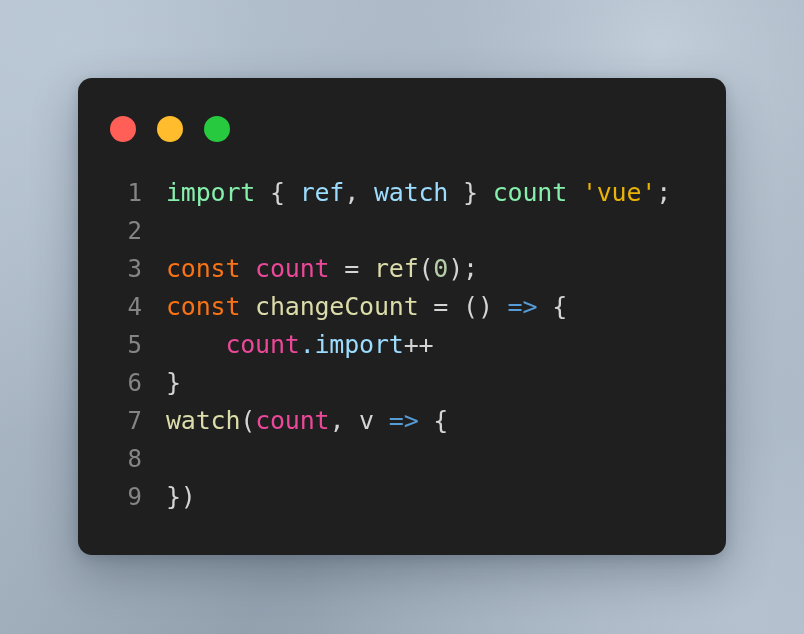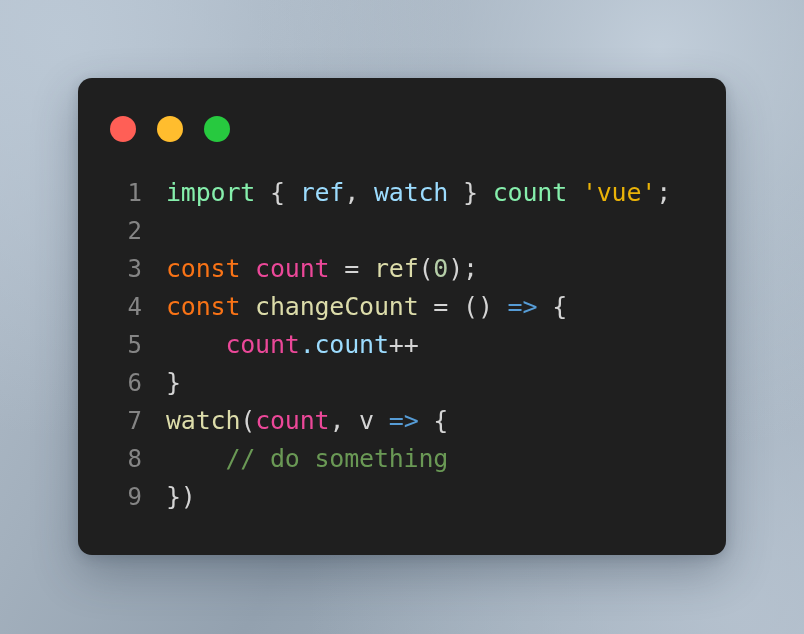--- a/index.html
+++ b/index.html
@@ -136,36 +136,35 @@
         <span class="code-text"><span class="t-decl">const</span><span class="t-varbright"> count </span><span class="t-punct">= </span><span class="t-func">ref</span><span class="t-punct">(</span><span class="t-number">0</span><span class="t-punct">);</span></span>
       </div>
 
       <div class="code-line">
         <span class="ln">4</span>
         <span class="code-text"><span class="t-decl">const</span><span class="t-func"> changeCount </span><span class="t-punct">= </span><span class="t-punct">() </span><span class="t-arrow">=&gt;</span><span class="t-punct"> {</span></span>
       </div>
 
       <div class="code-line">
         <span class="ln">5</span>
-        <span class="code-text"><span class="t-plain">    </span><span class="t-varbright">count</span><span class="t-var">.count</span><span class="t-punct">++</span></span>
+        <span class="code-text"><span class="t-plain">    </span><span class="t-varbright">count</span><span class="t-var">.import</span><span class="t-punct">++</span></span>
       </div>
 
       <div class="code-line">
         <span class="ln">6</span>
         <span class="code-text"><span class="t-punct">}</span></span>
       </div>
 
       <div class="code-line">
         <span class="ln">7</span>
         <span class="code-text"><span class="t-func">watch</span><span class="t-punct">(</span><span class="t-varbright">count</span><span class="t-punct">, </span><span class="t-plain">v </span><span class="t-arrow">=&gt;</span><span class="t-punct"> {</span></span>
       </div>
 
       <div class="code-line">
         <span class="ln">8</span>
-        <span class="code-text"><span class="t-plain">    </span><span class="t-comment">// do something</span></span>
       </div>
 
       <div class="code-line">
         <span class="ln">9</span>
         <span class="code-text"><span class="t-punct">})</span></span>
       </div>
 
     </div>
   </div>
 </div>

